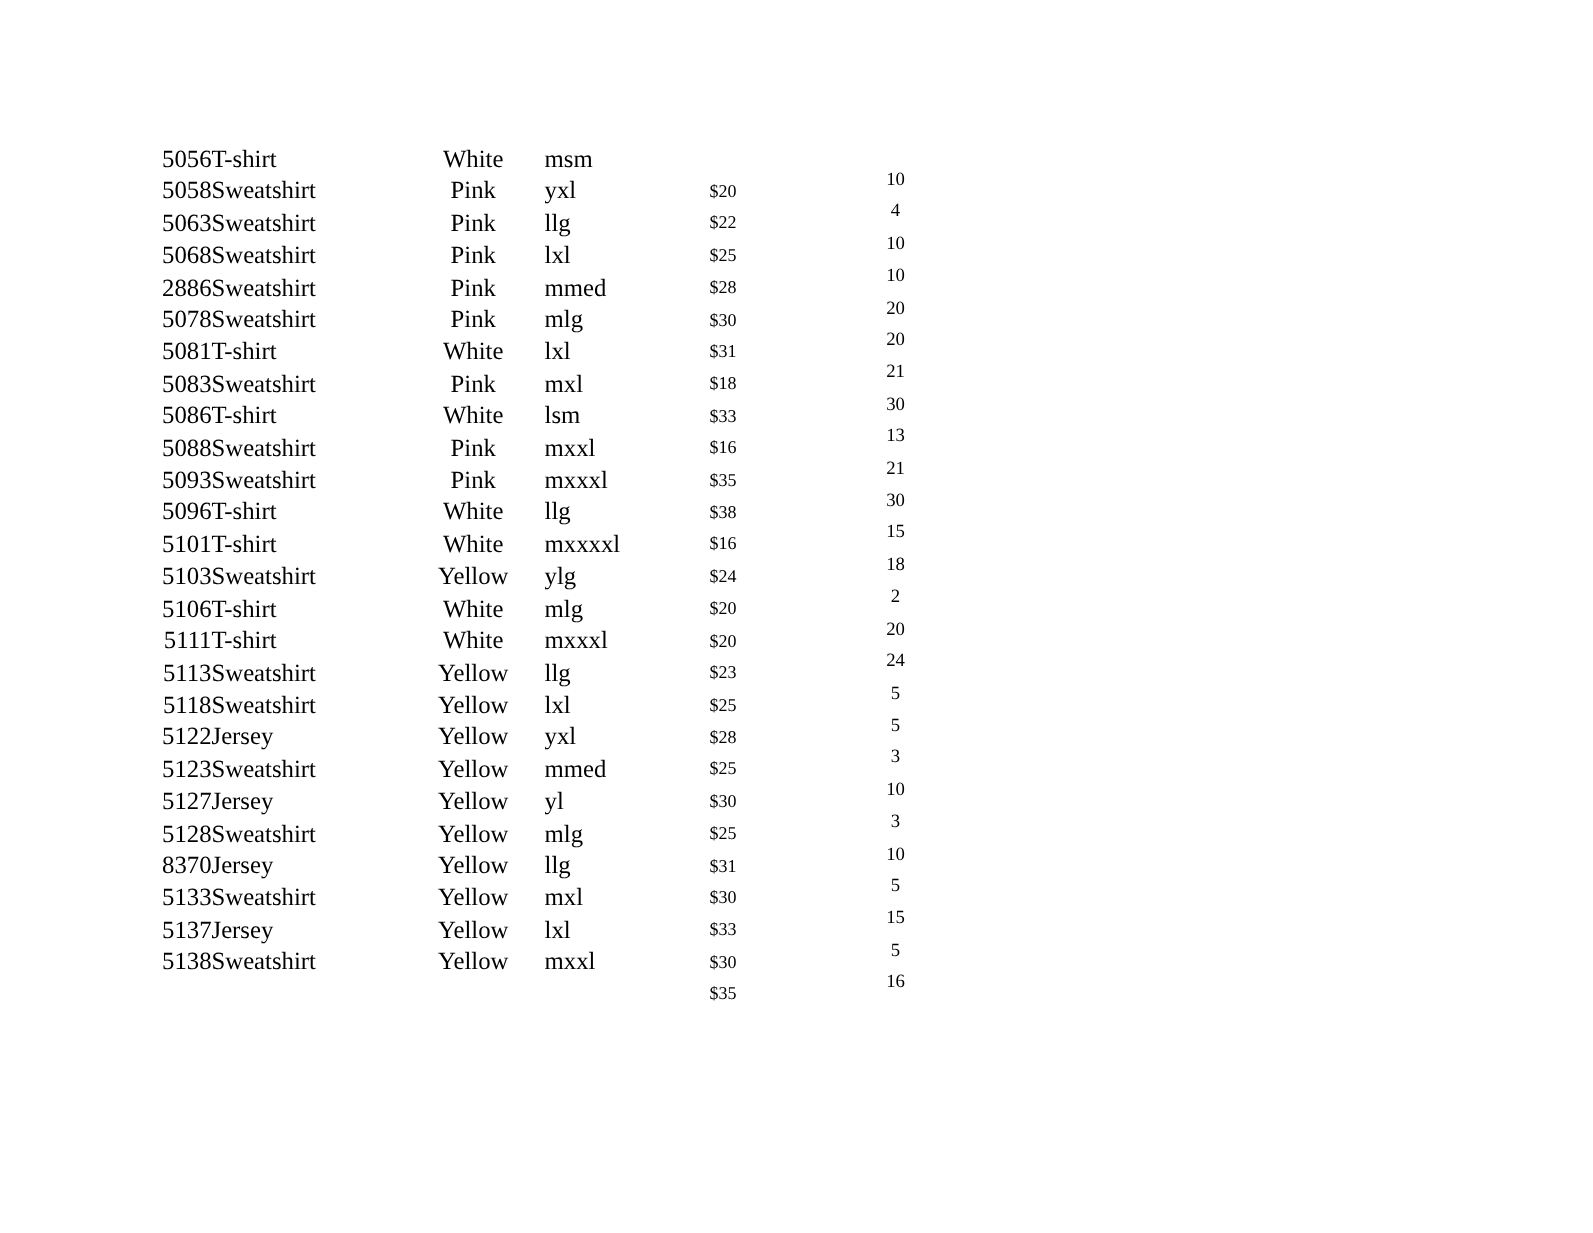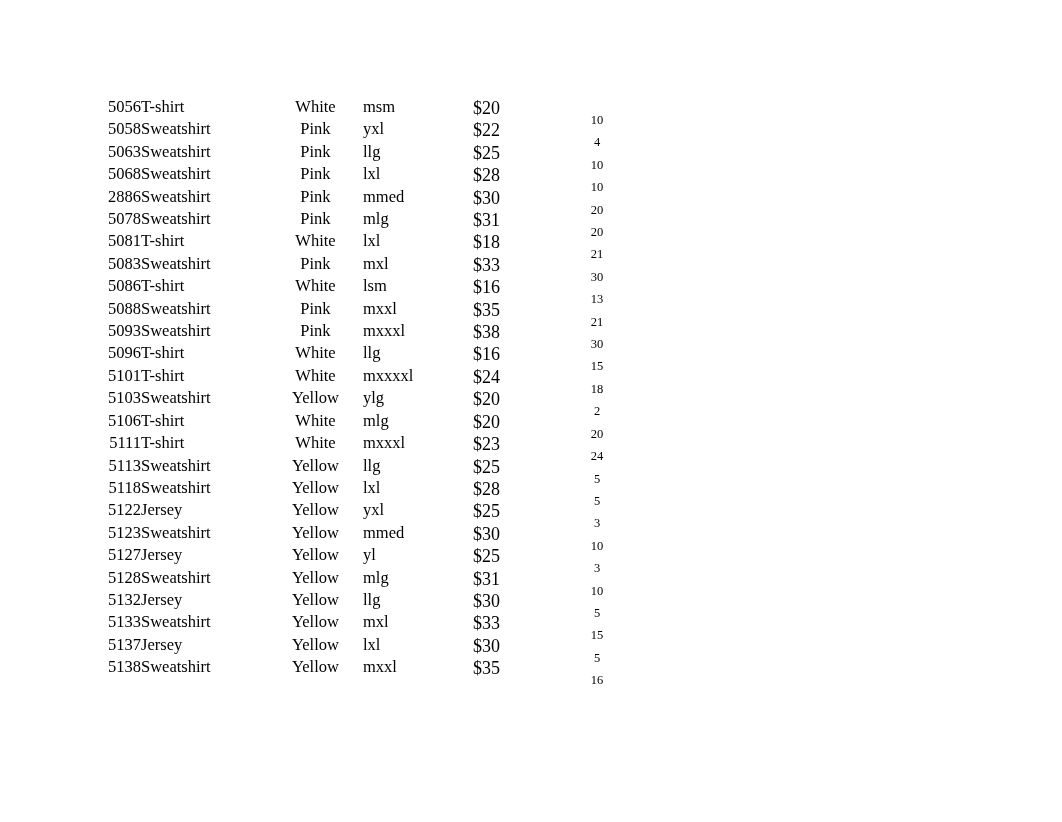--- a/index.html
+++ b/index.html
@@ -69,23 +69,23 @@
   td.col-size {
     width: 110px;
     text-align: left;
     font-size: 16.5px;
   }
 
   
   td.col-price {
     width: 75px;
     text-align: left;
-    font-size: 18px;
+    font-size: 12px;
     position: relative;
-    top: 2px;
+    top: 20px;
   }
 
   
   td.col-qty {
     width: 98px;
     text-align: center;
     font-size: 12.5px;
     position: relative;
     top: 12px;
   }
@@ -266,21 +266,21 @@
         </tr>
         <tr>
           <td class="col-id">5128</td>
           <td class="col-name">Sweatshirt</td>
           <td class="col-color">Yellow</td>
           <td class="col-size">mlg</td>
           <td class="col-price">$31</td>
           <td class="col-qty">10</td>
         </tr>
         <tr>
-          <td class="col-id">5132</td>
+          <td class="col-id">8370</td>
           <td class="col-name">Jersey</td>
           <td class="col-color">Yellow</td>
           <td class="col-size">llg</td>
           <td class="col-price">$30</td>
           <td class="col-qty">5</td>
         </tr>
         <tr>
           <td class="col-id">5133</td>
           <td class="col-name">Sweatshirt</td>
           <td class="col-color">Yellow</td>

